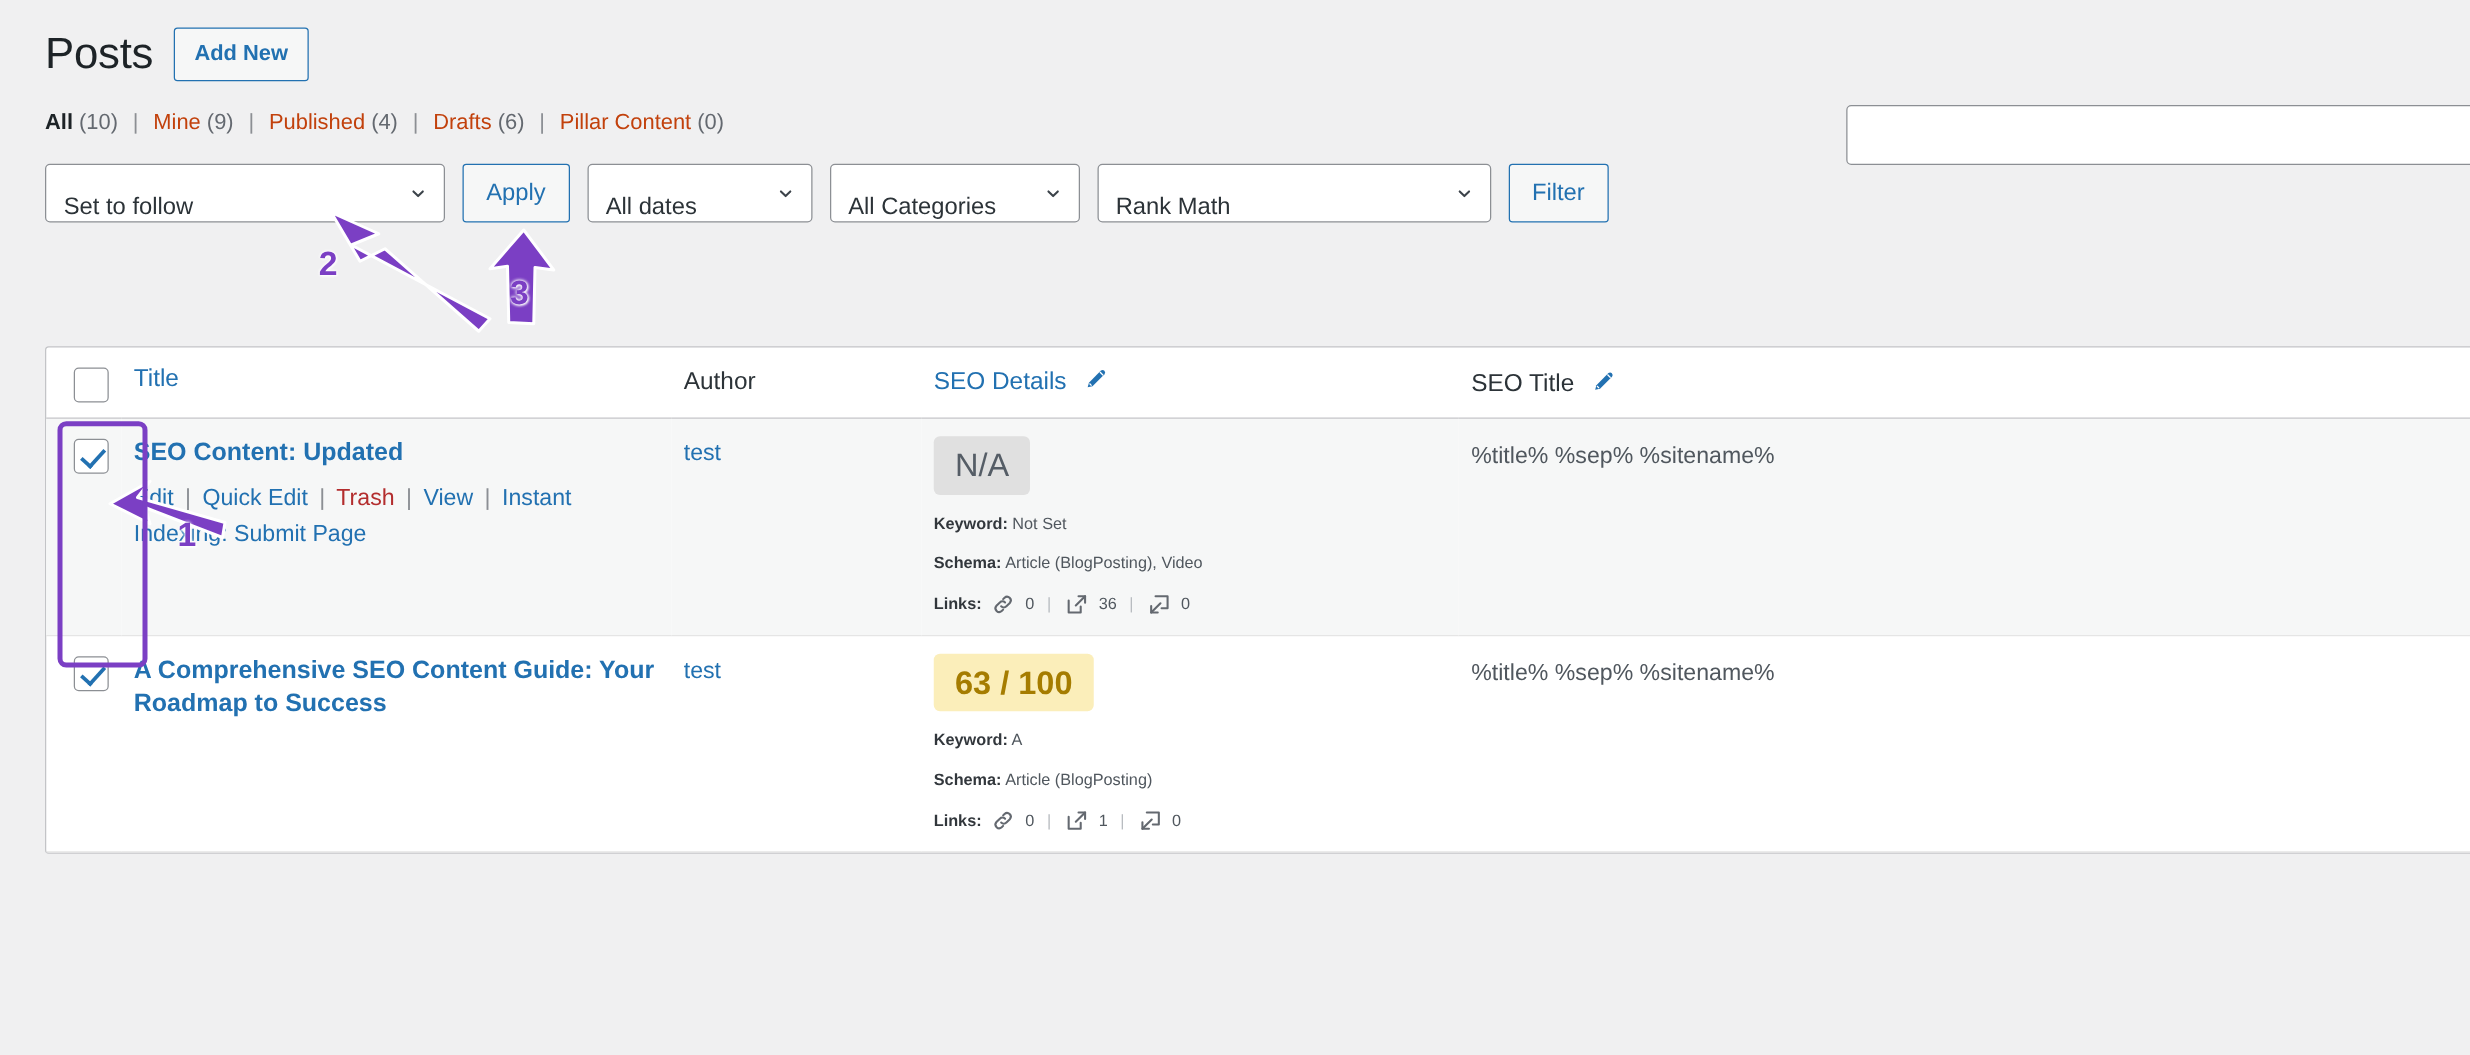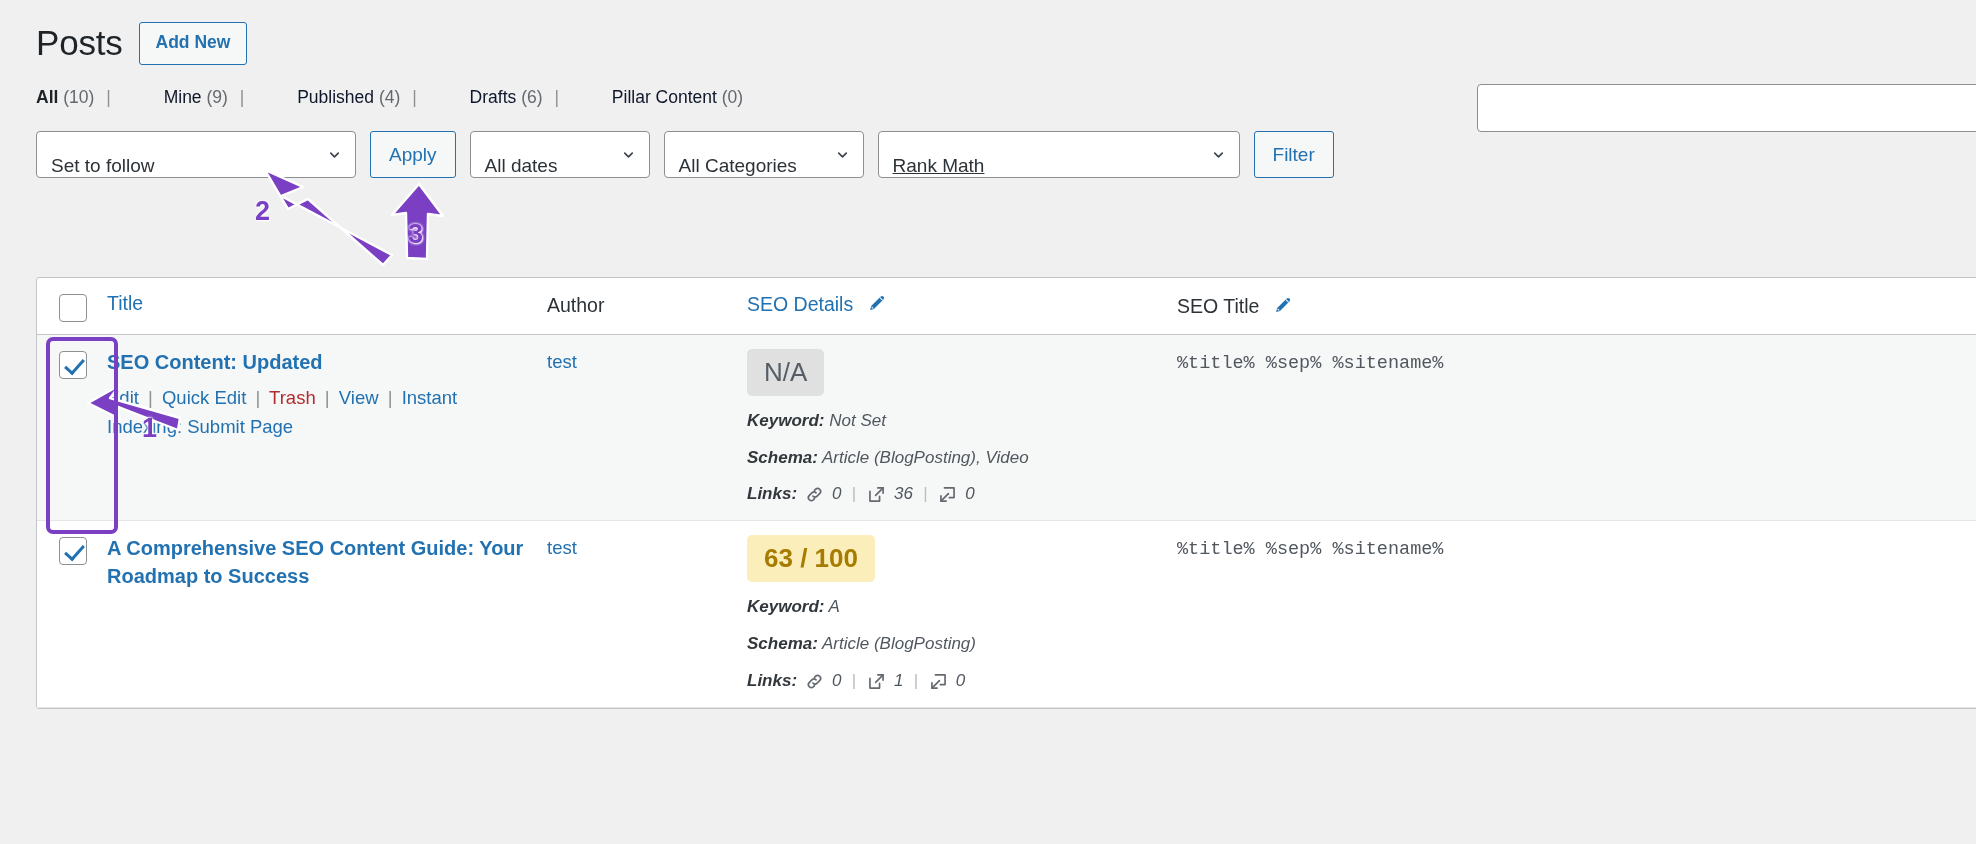--- a/index.html
+++ b/index.html
@@ -23,21 +23,21 @@
     display:inline-block;
     font-size:17.5px; line-height:1;
     color:#2271b1; background:#f6f7f7;
     border:1px solid #2271b1; border-radius:3px;
     padding:11px 16px 12px; font-weight:700;
     cursor:pointer; white-space:nowrap;
   }
 
   
   .subsub { padding:20px 0 0 36px; font-size:17.5px; color:#646970; line-height:1.4; }
-  .subsub a { color:#0f172a; text-decoration:none;margin-left:41px; }
+  .subsub a { color:#c2410c; text-decoration:none; }
   .subsub .cur { color:#1d2327; font-weight:700; }
   .subsub .cnt { color:#646970; }
   .subsub .sep { color:#8c8f94; margin:0 7px; }
 
   
   .search-box {
     position:absolute; left:1477px; top:84px;
     width:560px; height:48px;
     background:#fff; border:1px solid #8c8f94; border-radius:4px;
   }
@@ -55,21 +55,21 @@
     font-size:19px; color:#2c3338; padding:0 44px 0 14px;
     cursor:pointer; white-space:nowrap;
   }
   .sel .chev {
     position:absolute; right:13px; top:50%; transform:translateY(-50%);
     width:15px; height:15px; pointer-events:none;
   }
   .sel.bulk { width:320px; }
   .sel.dates { width:180px; }
   .sel.cats  { width:200px; }
-  .sel.rm    { width:362px;text-decoration:underline; }
+  .sel.rm    { width:315px; }
   .btn-ghost {
     height:47px; display:flex; align-items:center; justify-content:center;
     padding:16px 18px; background:#f6f7f7; color:#2271b1;
     border:1px solid #2271b1; border-radius:3px;
     font-size:19px; cursor:pointer; white-space:nowrap;
   }
 
   
   .tbl-wrap {
     position:absolute; left:36px; top:277px;
@@ -115,26 +115,26 @@
   .row-actions .sep { color:#8c8f94; margin:0 4px; }
   .author-link { font-size:18.5px; color:#2271b1; text-decoration:none; }
 
   .score-badge {
     display:inline-block; padding:9px 17px; border-radius:5px;
     font-size:26px; font-weight:700; line-height:1.1;
   }
   .score-badge.na  { background:#e0e0e0; color:#555d66; font-weight:400; }
   .score-badge.mid { background:#fbeeba; color:#a57c00; }
 
-  .meta { font-size:17px; color:#50575e; margin-top:14px; line-height:1.35;font-style:italic; }
+  .meta { font-size:13px; color:#50575e; margin-top:14px; line-height:1.35; }
   .meta b { color:#32373c; font-weight:700; }
   .links-row { display:flex; align-items:center; gap:7px; flex-wrap:wrap; }
   .links-row .pipe { color:#b8bcc0; margin:0 3px; }
   .lnk-ico { display:inline-block; vertical-align:-4px; }
-  .seo-title-val { font-size:18.5px; color:#50575e; line-height:1.4;font-family:Liberation Mono, monospace; }
+  .seo-title-val { font-size:18.5px; color:#50575e; line-height:1.4; }
 
   
   .anno { position:absolute; pointer-events:none; }
   .anno-box {
     position:absolute; border:4px solid #7b3fc4; border-radius:7px;
     pointer-events:none;
   }
   .anno-num {
     position:absolute; font-size:27px; font-weight:700; color:#7b3fc4;
     font-family:"Liberation Sans","DejaVu Sans",sans-serif;

